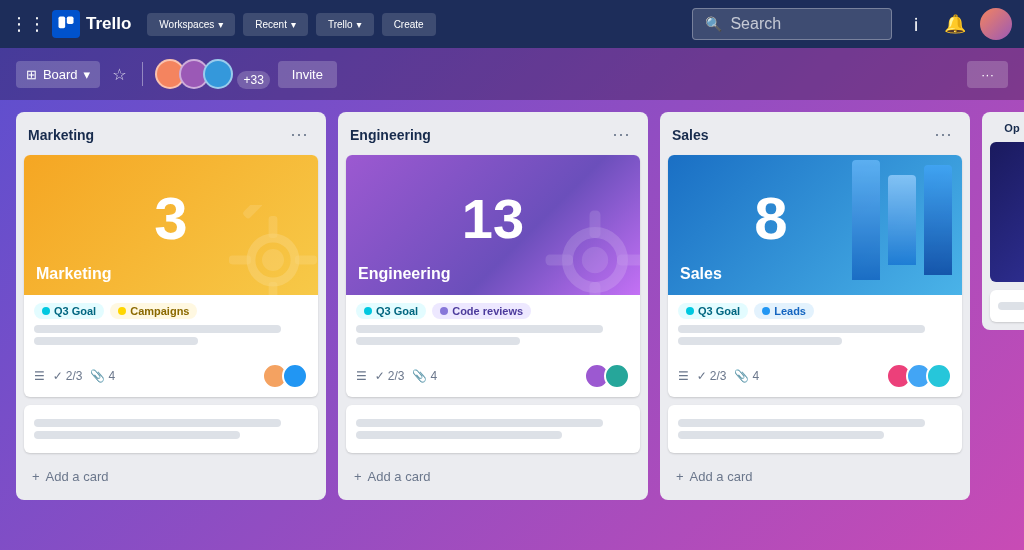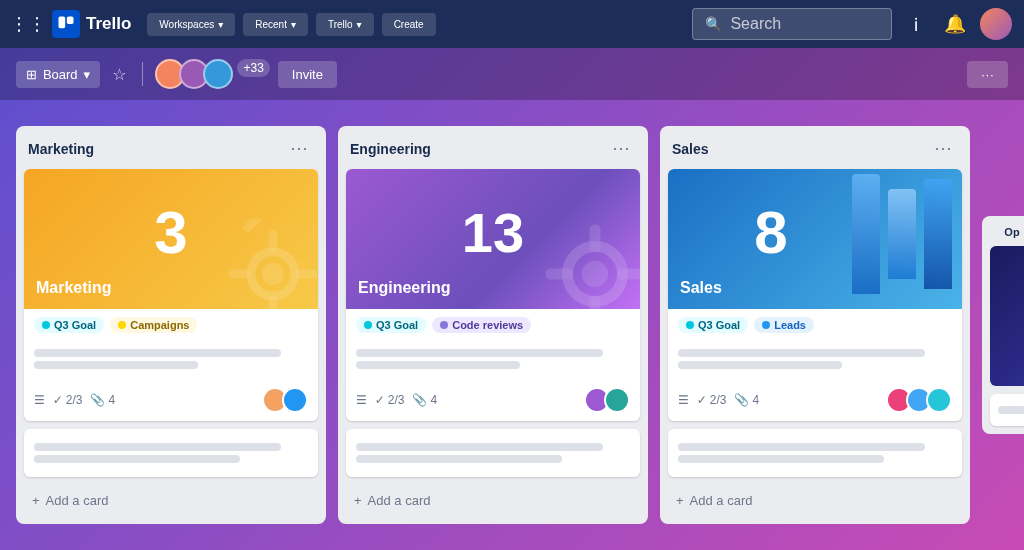--- a/index.html
+++ b/index.html
@@ -83,21 +83,21 @@
       font-size: 16px; cursor: pointer; padding: 4px;
     }
     .divider-v {
       width: 1px; height: 24px; background: rgba(255,255,255,0.4); margin: 0 4px;
     }
     .workspace-tag {
       background: rgba(255,255,255,0.2); border: none; color: #fff;
       padding: 6px 12px; border-radius: 4px; font-size: 13px; cursor: pointer;
     }
     .member-avatars {
-      display: flex; align-items: flex-start;
+      display: flex; align-items: flex-end;
     }
     .member-avatars .avatar-circle {
       width: 30px; height: 30px; margin-left: -6px; border: 2px solid rgba(255,255,255,0.5);
       font-size: 12px;
     }
     .member-avatars .avatar-circle:first-child { margin-left: 0; }
     .more-tag {
       background: rgba(255,255,255,0.2); color: #fff; font-size: 12px;
       padding: 2px 6px; border-radius: 12px; margin-left: 4px; cursor: pointer;
     }
@@ -108,21 +108,21 @@
     .more-btn {
       background: rgba(255,255,255,0.2); border: none; color: #fff;
       padding: 6px 14px; border-radius: 4px; font-size: 13px; cursor: pointer;
       margin-left: auto;
     }
 
     
     .board-area {
       flex: 1;
       display: flex;
-      align-items: center;
+      align-items: flex-start;
       padding: 12px 16px;
       gap: 12px;
       overflow-x: auto;
       overflow-y: hidden;
     }
 
     
     .column {
       background: #EBECF0;
       border-radius: 8px;
@@ -198,21 +198,21 @@
       opacity: 0.85;
     }
     .pipe {
       width: 28px; background: linear-gradient(180deg, #4FC3F7 0%, #0288D1 100%);
       border-radius: 4px 4px 0 0; position: relative;
     }
 
     .card-body { padding: 8px 10px; }
 
     
-    .tag-row { display: flex; gap: 6px; flex-wrap: wrap; margin-bottom: 16px; }
+    .tag-row { display: flex; gap: 6px; flex-wrap: wrap; margin-bottom: 6px; }
     .tag {
       display: inline-flex; align-items: center; gap: 4px;
       padding: 2px 8px; border-radius: 12px; font-size: 11px; font-weight: 600;
     }
     .tag-dot { width: 8px; height: 8px; border-radius: 50%; }
     .tag-cyan { background: #E3FCFF; color: #006680; }
     .tag-cyan .tag-dot { background: #00C8E0; }
     .tag-yellow { background: #FFF8E1; color: #8B6900; }
     .tag-yellow .tag-dot { background: #FFD600; }
     .tag-purple { background: #EDE8FF; color: #4C3B9C; }

